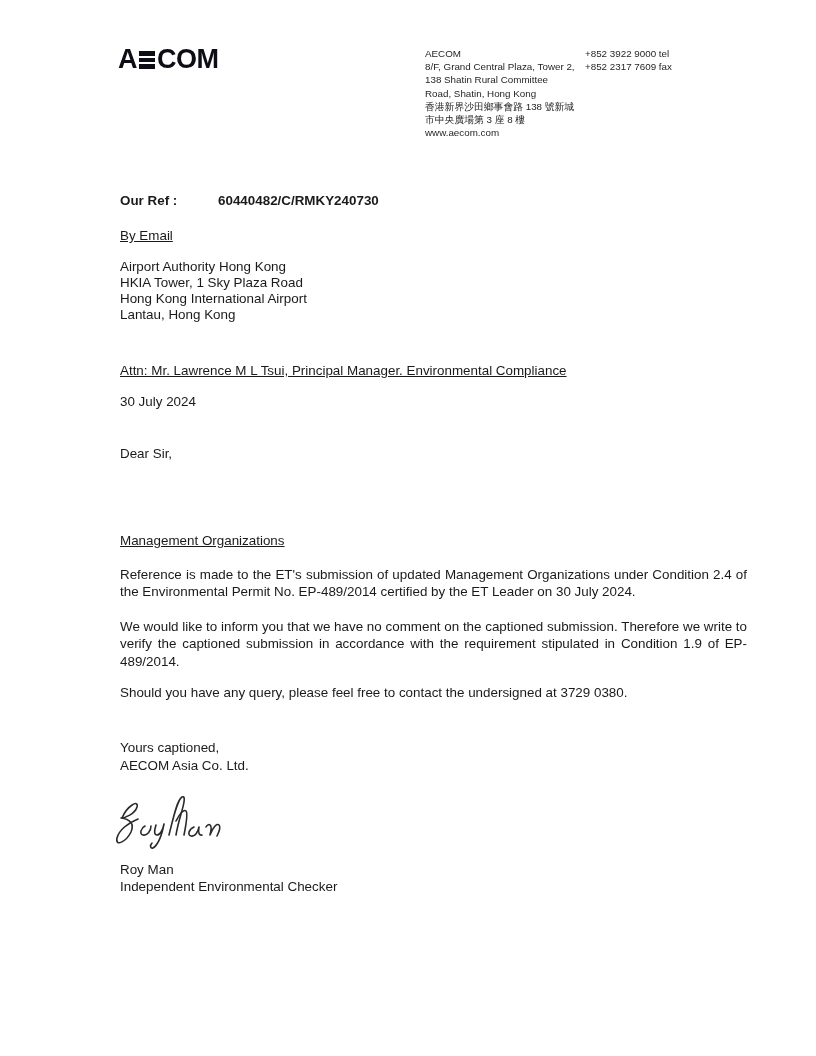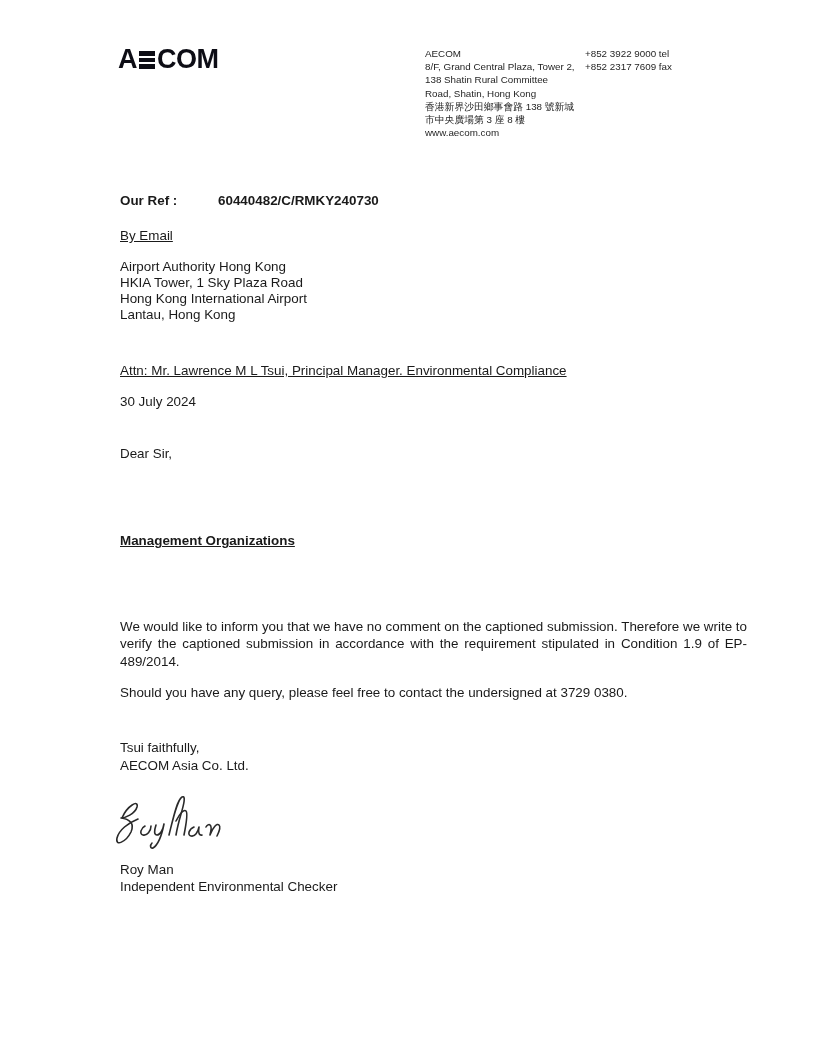--- a/index.html
+++ b/index.html
@@ -54,21 +54,21 @@
   
   .body-block { left: 120px; width: 627px; font-size: 13.4px; line-height: 17px; }
   .ref-row { top: 192px; font-weight: bold; }
   .ref-label { display: inline-block; width: 98px; }
   .delivery { top: 227px; text-decoration: underline; }
   .recipient { top: 259px; line-height: 16px; }
   .attn { top: 362px; text-decoration: underline; }
   .date { top: 393px; }
   .salutation { top: 445px; }
   .subject { top: 480px; font-weight: bold; line-height: 18px; }
-  .heading { top: 532px; font-weight: bold; text-decoration: underline; }
+  .heading { top: 532px; font-weight: normal; text-decoration: underline; }
   .para { line-height: 17.4px; text-align: justify; }
   .para1 { top: 566px; }
   .para2 { top: 618px; }
   .para3 { top: 684px; text-align: left; }
   .closing { top: 739px; line-height: 18px; }
   .signature { left: 112px; top: 790px; }
   .signatory { top: 861px; line-height: 17px; }
 </style>
 </head>
 <body>
@@ -115,25 +115,26 @@
 
   <div class="abs body-block attn">Attn: Mr. Lawrence M L Tsui, Principal Manager. Environmental Compliance</div>
 
   <div class="abs body-block date">30 July 2024</div>
 
   <div class="abs body-block salutation">Dear Sir,</div>
 
 
   <div class="abs body-block heading">Management Organizations</div>
 
+  <div class="abs body-block para para1">Reference is made to the ET's submission of updated Management Organizations under Condition 2.4 of the Environmental Permit No. EP-489/2014 certified by the ET Leader on 30 July 2024.</div>
   <div class="abs body-block para para2">We would like to inform you that we have no comment on the captioned submission. Therefore we write to verify the captioned submission in accordance with the requirement stipulated in Condition 1.9 of EP-489/2014.</div>
   <div class="abs body-block para para3">Should you have any query, please feel free to contact the undersigned at 3729 0380.</div>
 
   <div class="abs body-block closing">
-    <div>Tsui faithfully,</div>
+    <div>Yours captioned,</div>
     <div>AECOM Asia Co. Ltd.</div>
   </div>
 
   <svg class="abs signature" width="118" height="66" viewBox="0 0 118 66" fill="none" stroke="#2a2a2a" stroke-width="1.6" stroke-linecap="round" stroke-linejoin="round">
     <path d="M10,28 C15,16 27,9 25,17 C23,24 13,28 9,28 C17,29 23,33 19,42 C14,52 3,57 5,48 C7,40 16,33 26,29"></path>
     <path d="M33,36 C29,38 27,44 31,45 C35,46 39,41 39,36"></path>
     <path d="M44,35 C42,41 42,45 45,45 C48,45 51,40 52,34 C50,44 46,55 41,58 C38,59 38,55 40,53"></path>
     <path d="M57,45 C61,29 65,10 70,7 C74,5 72,14 69,24 C67,31 65,39 64,45"></path>
     <path d="M64,31 C68,23 72,19 74,21 C76,23 74,35 72,45"></path>
     <path d="M82,37 C77,39 75,45 79,46 C83,47 86,42 87,37 C86,42 87,46 90,45"></path>

